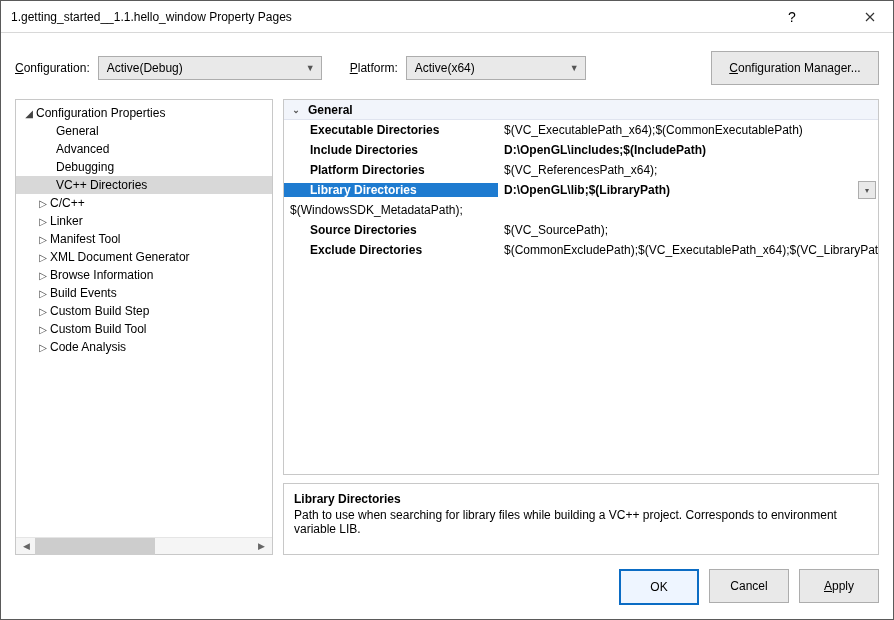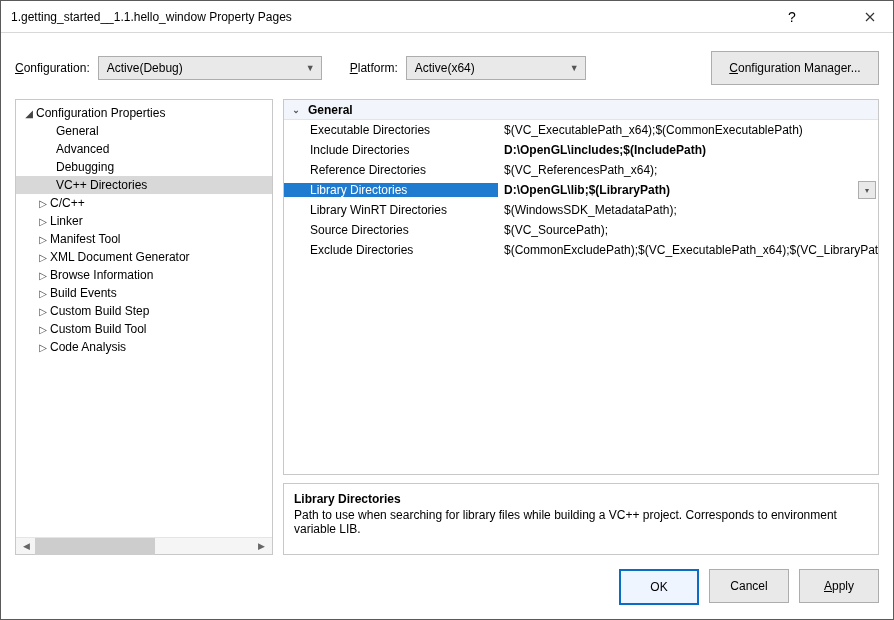--- a/index.html
+++ b/index.html
@@ -88,21 +88,21 @@
   .grid-header {
     display: flex; align-items: center; height: 20px;
     background: #f2f5fb; border-bottom: 1px solid #e0e4ef;
     padding-left: 6px; gap: 6px; font-weight: bold;
   }
   .grid-header .caret2 { font-size: 9px; color: #555; width: 12px; display: inline-block; text-align: center;}
   .grid-row {
     display: flex; align-items: center; height: 20px;
   }
   .grid-row .label {
-    width: 214px; padding-left: 26px; white-space: nowrap; overflow: hidden;
+    width: 214px; padding-left: 26px; white-space: nowrap; overflow: hidden; font-weight: bold;
   }
   .grid-row .value {
     flex: 1; padding-left: 6px; white-space: nowrap; overflow: hidden;
   }
   .grid-row .dd {
     width: 18px; height: 18px; border: 1px solid #adadad; background: #e9e9e9;
     display: none; align-items: center; justify-content: center; margin-right: 2px;
     font-size: 8px; color: #555;
   }
   .grid-row.selected .label { background: #1e7bd0; color: #fff; }
@@ -229,30 +229,29 @@
         <div id="grid-body">
             <div class="grid-row">
               <div class="label">Executable Directories</div>
               <div class="value">$(VC_ExecutablePath_x64);$(CommonExecutablePath)</div>
             </div>
             <div class="grid-row">
               <div class="label">Include Directories</div>
               <div class="value bold">D:\OpenGL\includes;$(IncludePath)</div>
             </div>
             <div class="grid-row">
-              <div class="label">Reference Directories</div>
+              <div class="label">Platform Directories</div>
               <div class="value">$(VC_ReferencesPath_x64);</div>
             </div>
             <div class="grid-row selected">
               <div class="label">Library Directories</div>
               <div class="value bold">D:\OpenGL\lib;$(LibraryPath)</div>
               <div class="dd">▾</div>
             </div>
             <div class="grid-row">
-              <div class="label">Library WinRT Directories</div>
               <div class="value">$(WindowsSDK_MetadataPath);</div>
             </div>
             <div class="grid-row">
               <div class="label">Source Directories</div>
               <div class="value">$(VC_SourcePath);</div>
             </div>
             <div class="grid-row">
               <div class="label">Exclude Directories</div>
               <div class="value">$(CommonExcludePath);$(VC_ExecutablePath_x64);$(VC_LibraryPath_x64);</div>
             </div>

